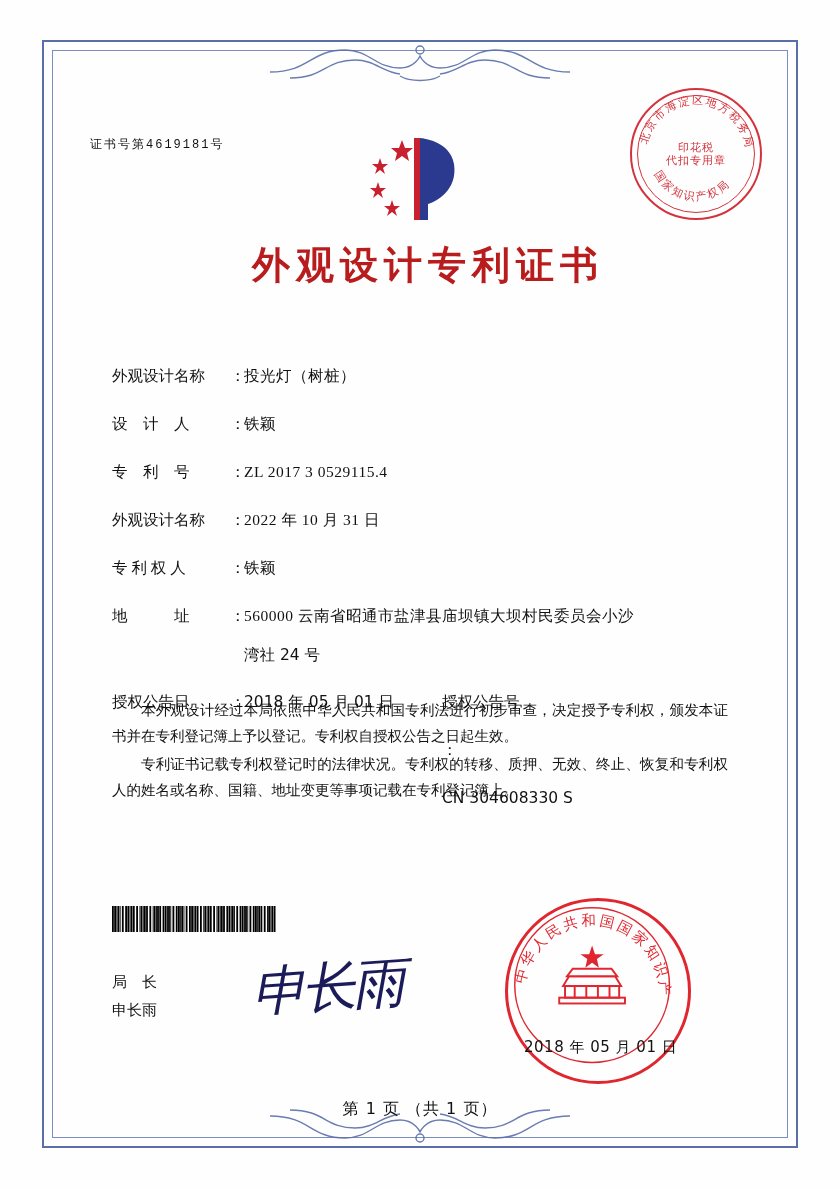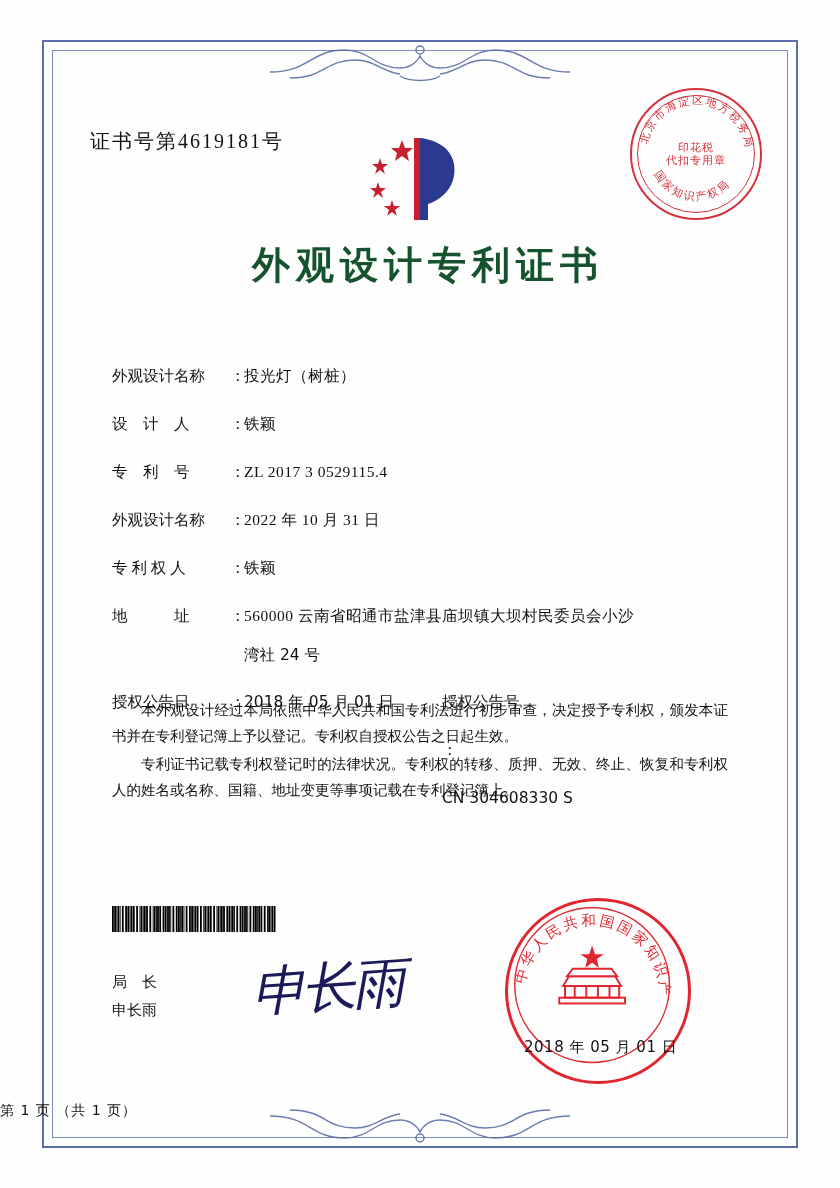--- a/index.html
+++ b/index.html
@@ -39,24 +39,24 @@
     color: #4f63a0;
     opacity: .9;
   }
   .orn-top { left: 50%; transform: translateX(-50%); top: 42px; width: 300px;}
   .orn-bottom { left: 50%; transform: translateX(-50%); bottom: 42px; width: 300px;}
 
   
   .cert-no {
     position: absolute;
     left: 90px;
-    top: 128px;
-    font-size: 20px;
+    top: 136px;
+    font-size: 12px;
     letter-spacing: 2px;
-    font-family: Liberation Serif, serif;
+    font-family: Liberation Mono, monospace;
   }
 
   .logo {
     position: absolute;
     left: 358px;
     top: 120px;
     width: 120px;
     height: 110px;
   }
 
@@ -94,21 +94,21 @@
 
   .title {
     position: absolute;
     left: 0; right: 0;
     top: 240px;
     text-align: center;
     font-size: 38px;
     letter-spacing: 6px;
     font-weight: bold;
     font-family: "DejaVu Sans", sans-serif;
-    color: #14532d;
+    color: #b91c1c;
     margin-left: 16px;
   }
 
   
   .fields {
     position: absolute;
     left: 112px;
     top: 352px;
     width: 620px;
     font-size: 15.5px;
@@ -209,22 +209,22 @@
     top: 1038px;
     font-size: 15px;
     color: #111;
     letter-spacing: .5px;
   }
 
   .footer {
     position: absolute;
     left: 0; right: 0;
     bottom: 68px;
-    text-align: left;
-    font-size: 14px;
+    text-align: center;
+    font-size: 16px;
     letter-spacing: 1px;
   }
 </style>
 </head>
 <body>
 
 <div class="page">
 
   <div class="border-outer"></div>
   <div class="border-inner"></div>

